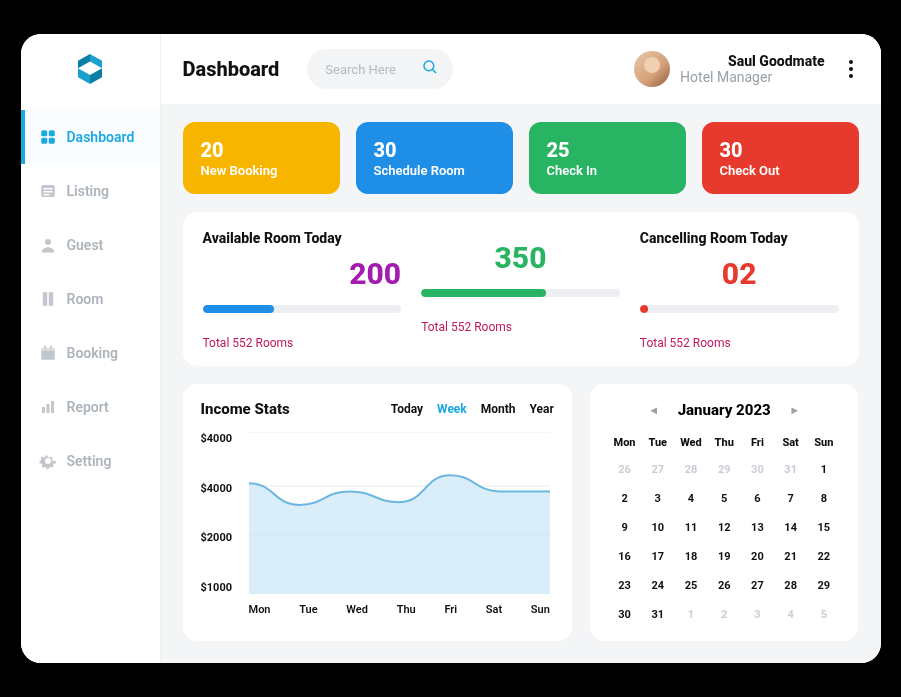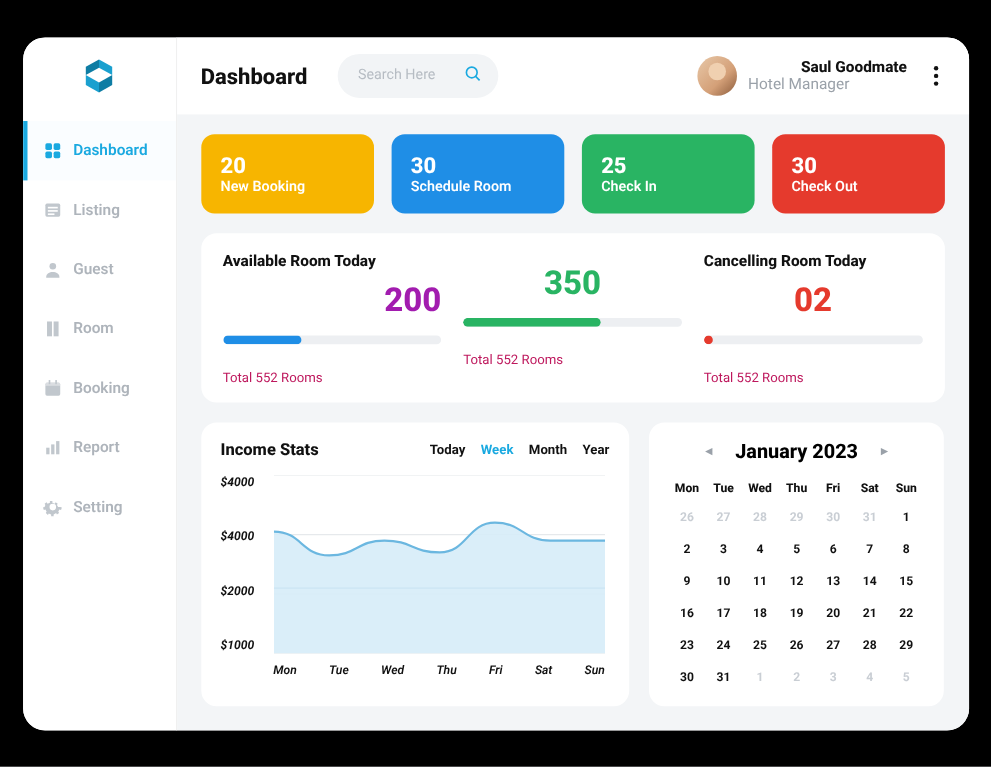--- a/index.html
+++ b/index.html
@@ -48,26 +48,26 @@
   .bar > span { display: block; height: 100%; border-radius: 4px; }
   .bar .blue { background: #1f8ee6; } .bar .green { background: #29b463; } .bar .red { background: #e53a2d; }
   .sub { font-size: 12px; color: #be185d; margin-top: 23px; }
   .bottom-row { display: grid; grid-template-columns: 1.45fr 1fr; gap: 18px; }
   .panel { background: #fff; border-radius: 14px; padding: 16px 18px 12px; }
   .panel-head { display: flex; align-items: center; margin-bottom: 8px; }
   .panel-title { font-size: 15px; font-weight: 800; color: #111; }
   .range { margin-left: auto; display: flex; gap: 14px; font-size: 12px; font-weight: 700; }
   .range span { color: #111; cursor: pointer; }
   .range span.active { color: #1aa9e0; }
-  .chart { position: relative; height: 190px; font-style: italic; }
+  .chart { position: relative; height: 190px; }
   .ylabels { position: absolute; left: 0; top: 6px; bottom: 22px; display: flex; flex-direction: column; justify-content: space-between; font-size: 11px; font-weight: 700; color: #111; }
   .plot { position: absolute; left: 48px; right: 4px; top: 6px; bottom: 22px; }
   .xlabels { position: absolute; left: 48px; right: 4px; bottom: 0; display: flex; justify-content: space-between; font-size: 11px; color: #111; font-weight: 600; }
   .cal-head { display: flex; align-items: center; justify-content: center; gap: 14px; margin-bottom: 10px; }
-  .cal-head .mtitle { font-size: 18px; font-weight: 800; }
+  .cal-head .mtitle { font-size: 15px; font-weight: 800; }
   .cal-head .arrow { width: 20px; height: 20px; display:flex; align-items:center; justify-content:center; cursor:pointer; color:#9aa1a9; font-size: 11px; }
   .cal-grid { display: grid; grid-template-columns: repeat(7,1fr); text-align: center; font-size: 11px; }
   .cal-grid .dow { font-weight: 800; color: #111; padding: 6px 0; }
   .cal-grid .day { padding: 8px 0; font-weight: 700; color: #111; cursor: pointer; }
   .cal-grid .day.muted { color: #c9ced4; }
   
 </style>
 </head>
 <body>
 

